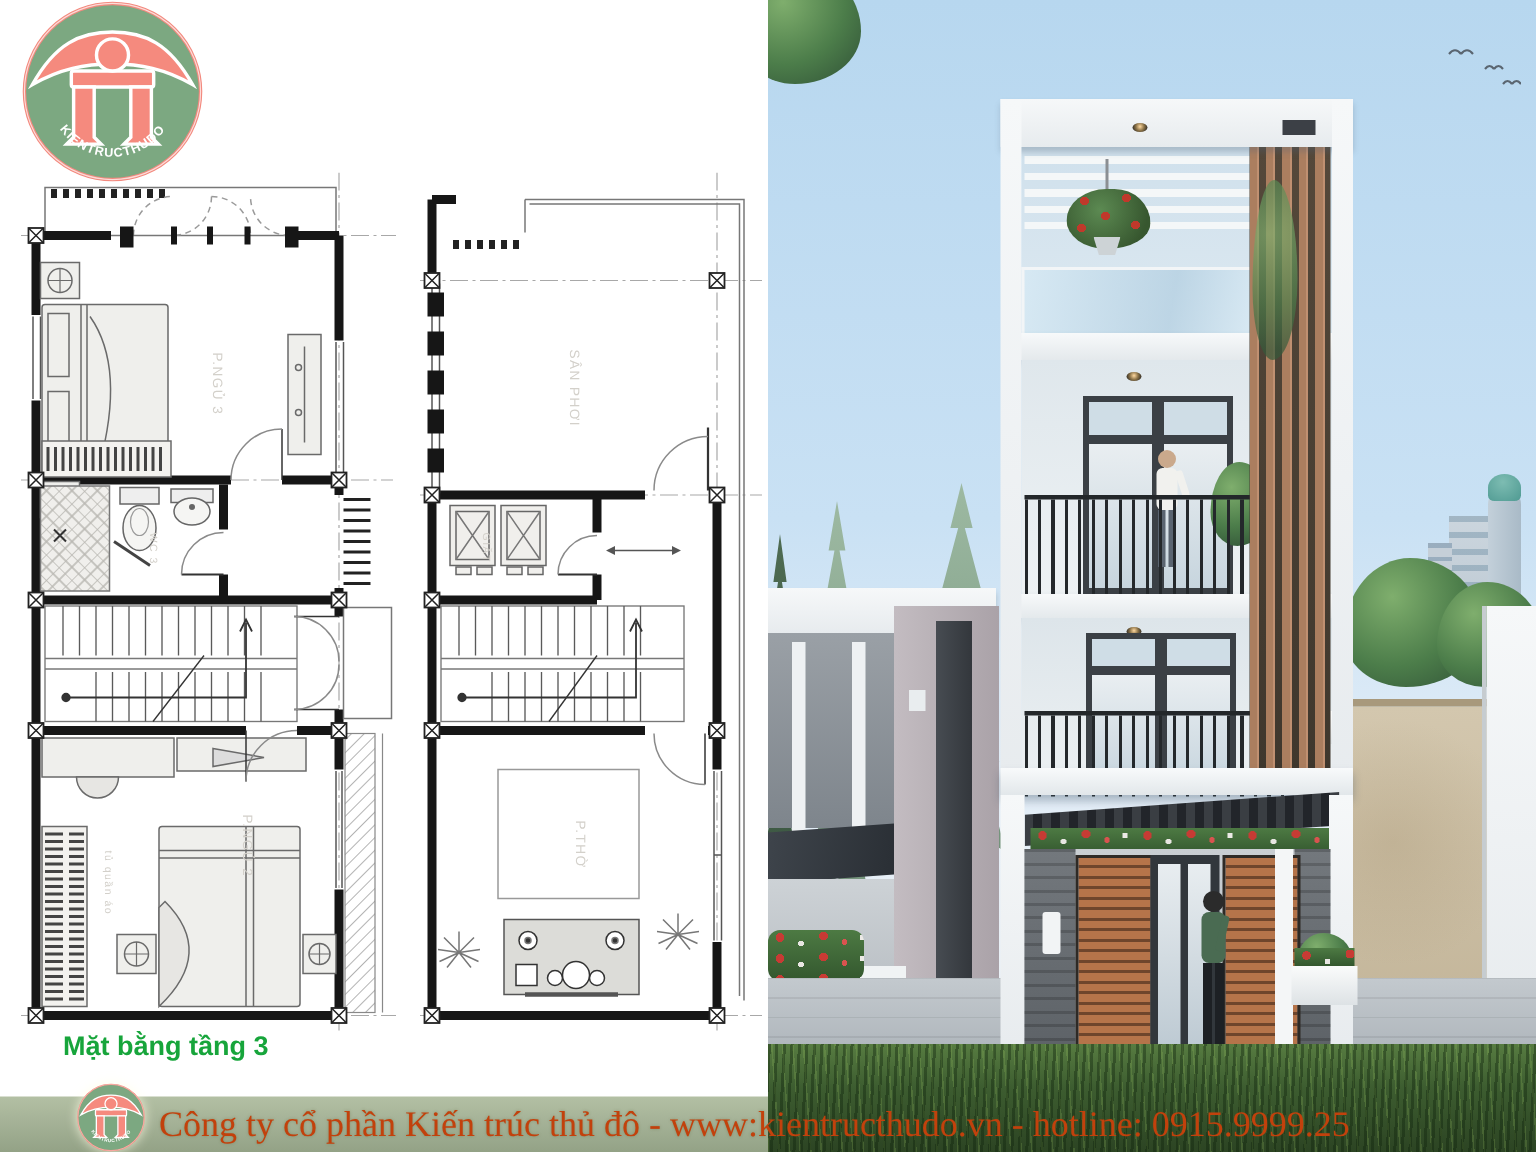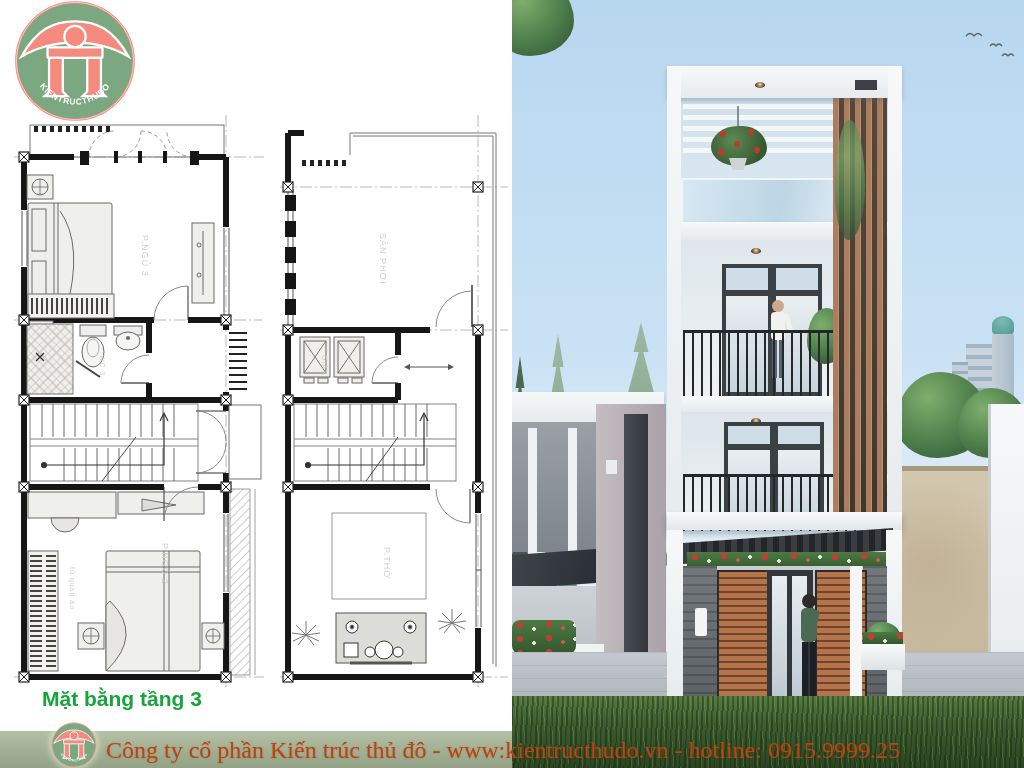--- a/index.html
+++ b/index.html
@@ -2,21 +2,21 @@
 <html><head>
 <meta charset="utf-8">
 <style>
   html,body{margin:0;padding:0;background:#fff;}
   .canvas{position:relative;width:1024px;height:768px;overflow:hidden;background:#fff;
           font-family:"Liberation Sans",sans-serif;}
   .abs{position:absolute;}
 
   
   .plans-panel{left:0;top:0;width:512px;height:768px;background:#ffffff;}
-  .caption{position:absolute;font-weight:bold;font-size:21px;color:#17a53b;white-space:nowrap;}
+  .caption{position:absolute;font-weight:bold;font-size:18px;color:#17a53b;white-space:nowrap;}
   .plan-label{fill:#d3d0ca;font-size:9px;letter-spacing:1px;font-family:"Liberation Sans",sans-serif;}
   .plan-label.small{font-size:7px;}
 
   
   .logo-main{left:14px;top:0px;width:122px;height:122px;}
   .logo-foot{left:50px;top:722px;width:48px;height:46px;filter:drop-shadow(0 0 4px rgba(255,255,230,.8));}
 
   
   .footer-strip{left:0;top:731px;width:512px;height:37px;
      background:linear-gradient(180deg,#b3c0a4 0%,#a5b297 45%,#93a286 100%);}

